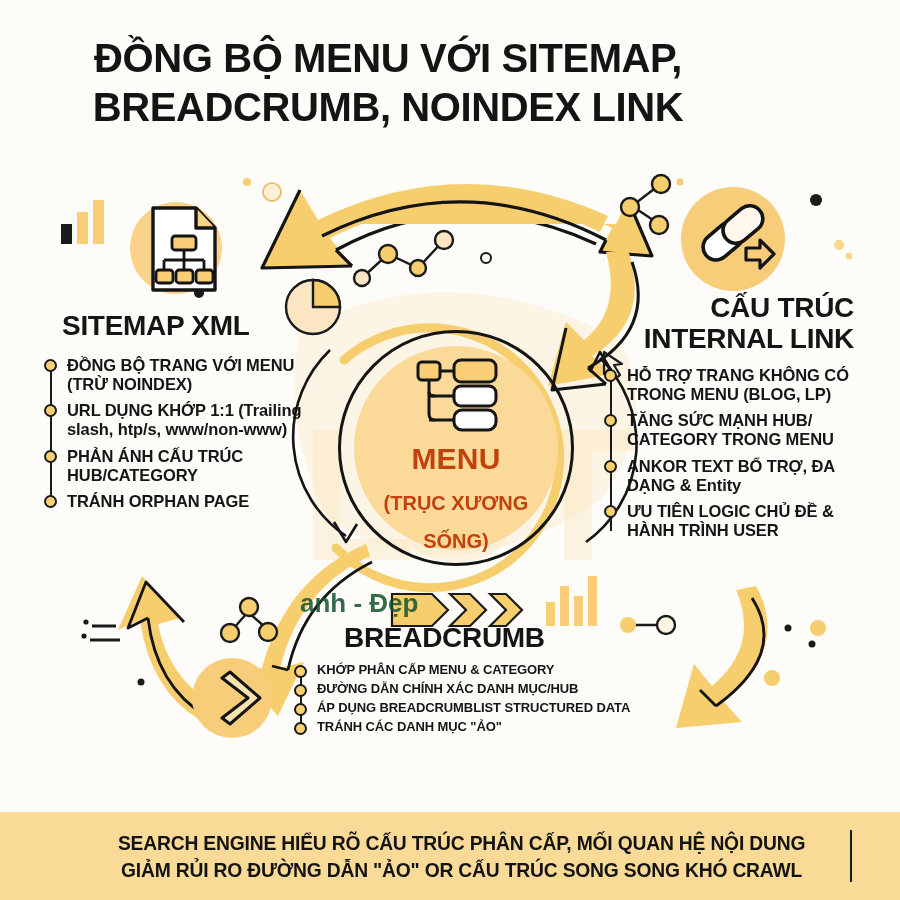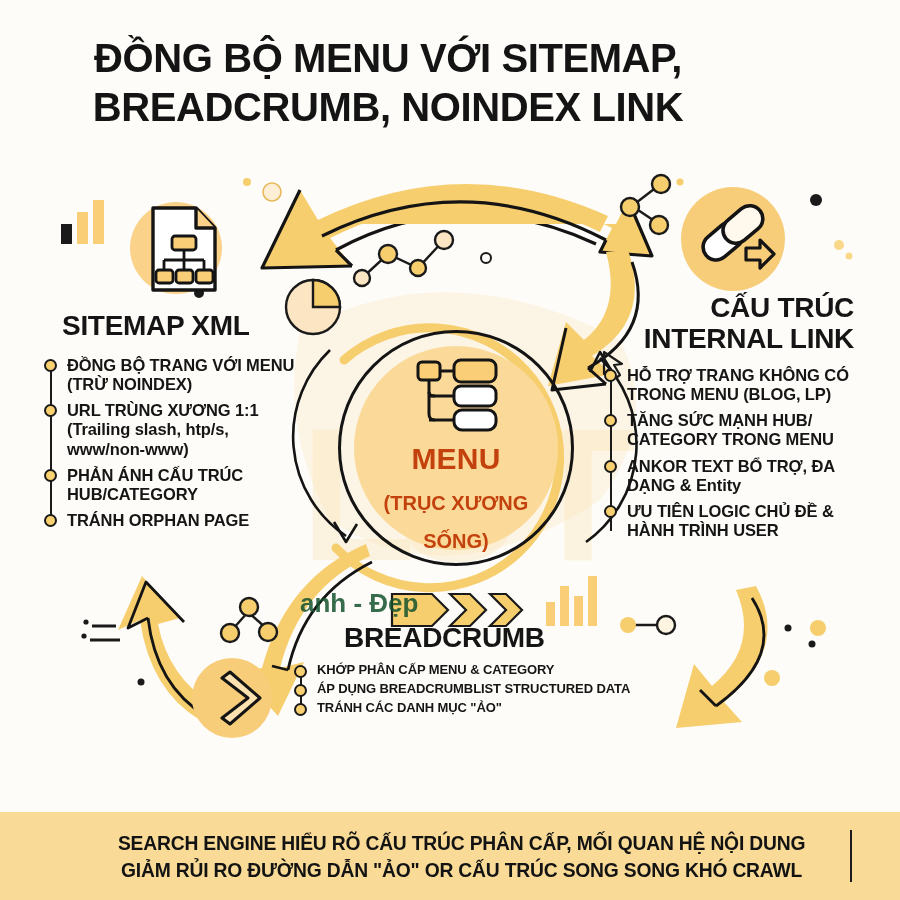--- a/index.html
+++ b/index.html
@@ -342,21 +342,21 @@
 
   <div class="blist" id="l-sitemap">
     <ul>
       <div class="bline"></div>
       <li class="bitem">
         <span class="dot"></span>
         <span>ĐỒNG BỘ TRANG VỚI MENU (TRỪ NOINDEX)</span>
       </li>
       <li class="bitem">
         <span class="dot"></span>
-        <span>URL TRÙNG XƯƠNG 1:1 (Trailing slash, htp/s, www/non-www)</span>
+        <span>URL DỤNG KHỚP 1:1 (Trailing slash, htp/s, www/non-www)</span>
       </li>
       <li class="bitem">
         <span class="dot"></span>
         <span>PHẢN ÁNH CẤU TRÚC HUB/CATEGORY</span>
       </li>
       <li class="bitem">
         <span class="dot"></span>
         <span>TRÁNH ORPHAN PAGE</span>
       </li>
     </ul>
@@ -390,20 +390,24 @@
   </div>
 
   <div class="heading" id="h-breadcrumb">BREADCRUMB</div>
 
   <div class="blist" id="l-breadcrumb">
     <ul>
       <div class="bline"></div>
       <li class="bitem">
         <span class="dot"></span>
         <span>KHỚP PHÂN CẤP MENU &amp; CATEGORY</span>
+      </li>
+      <li class="bitem">
+        <span class="dot"></span>
+        <span>ĐƯỜNG DẪN CHÍNH XÁC DANH MỤC/HUB</span>
       </li>
       <li class="bitem">
         <span class="dot"></span>
         <span>ÁP DỤNG BREADCRUMBLIST STRUCTURED DATA</span>
       </li>
       <li class="bitem">
         <span class="dot"></span>
         <span>TRÁNH CÁC DANH MỤC "ẢO"</span>
       </li>
     </ul>

